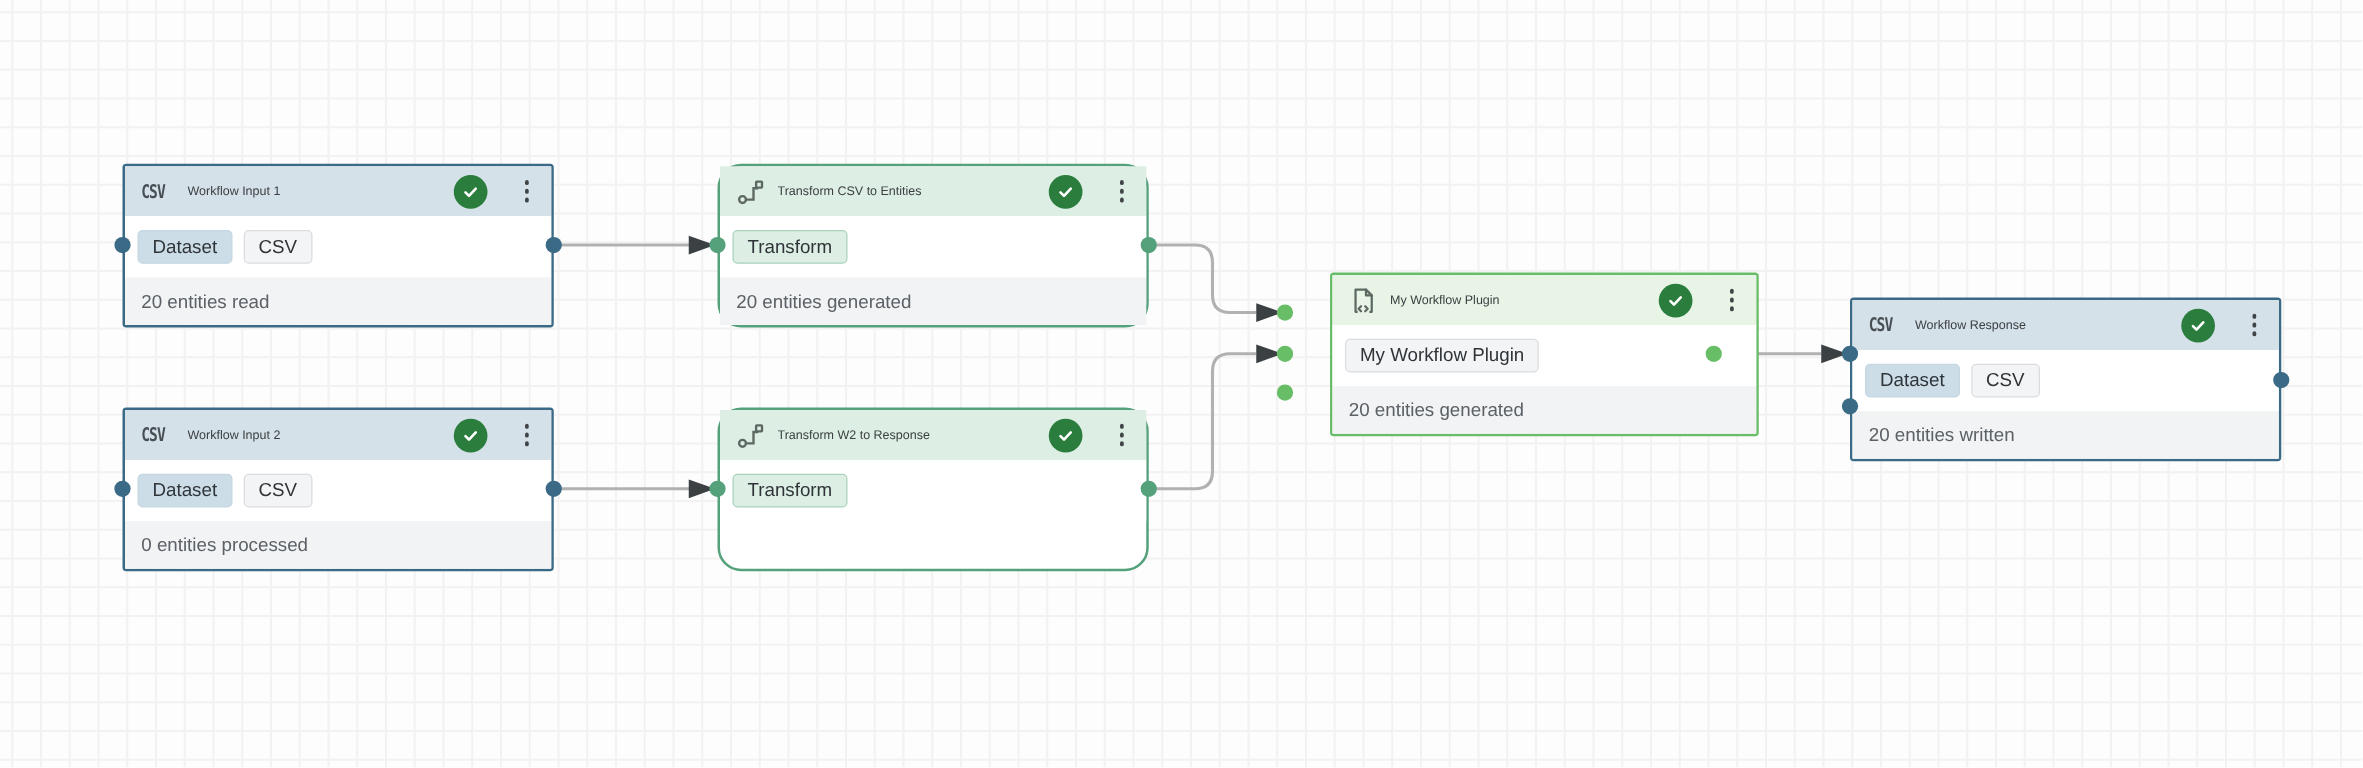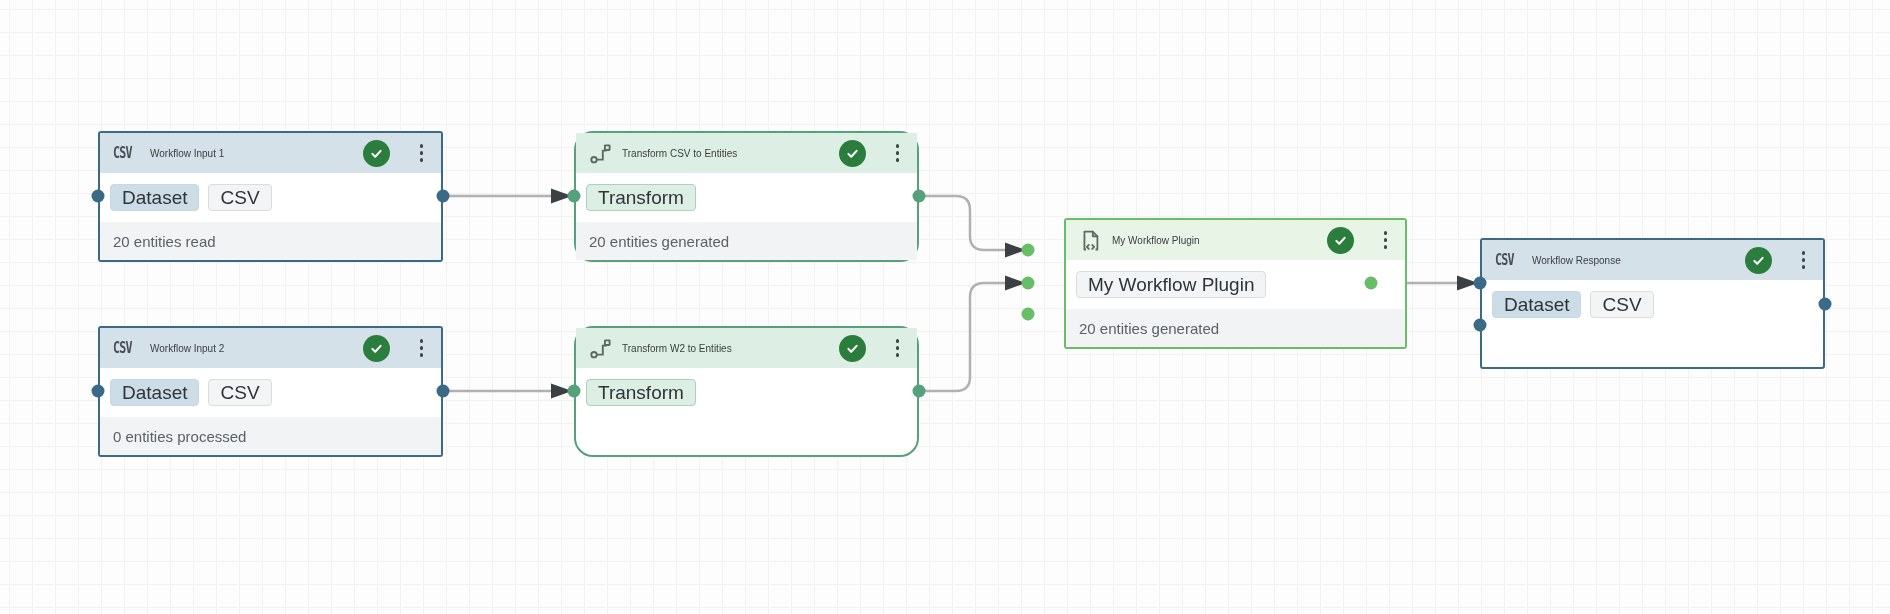--- a/index.html
+++ b/index.html
@@ -36,21 +36,21 @@
 
   .check-badge{
     margin-left:auto;flex:0 0 auto;width:27px;height:27px;border-radius:50%;
     background:#2b7d3e;display:flex;align-items:center;justify-content:center;
   }
   .kebab{flex:0 0 auto;margin-left:14px;margin-right:2px;display:flex;flex-direction:column;gap:3.5px;padding:5px 6px;cursor:pointer;}
   .kebab .dot{width:3.5px;height:3.5px;border-radius:50%;background:#3f4447;}
 
   .badge{
     height:27px;display:inline-flex;align-items:center;padding:0 11px;border-radius:4px;
-    font-size:19px;color:#2f3438;border:1px solid transparent;box-sizing:border-box;white-space:nowrap;
+    font-size:15px;color:#2f3438;border:1px solid transparent;box-sizing:border-box;white-space:nowrap;
   }
   .badge-dataset{background:#ccdde8;border-color:#c4d7e2;}
   .badge-neutral{background:#f3f4f5;border-color:#dadce0;}
   .badge-transform{background:#ddefe4;border-color:#a9d2bc;}
 
   .node.dataset{border-color:#3a6a85;}
   .node.dataset .node-header{background:#d5e1e8;}
   .node.transform{border-color:#55a17c;border-radius:19px;}
   .node.transform .node-header{background:#ddefe4;}
   .node.plugin{border-color:#69bd68;}
@@ -163,21 +163,21 @@
 
   <div class="node transform" id="node-transform-w2">
     <div class="node-header">
       <span class="node-icon">
         <svg width="23" height="23" viewBox="0 0 22 22" fill="none" stroke="#5d6862" stroke-width="1.8">
           <circle cx="4.8" cy="16.9" r="2.6"></circle>
           <path d="M7.8 16.9 H13.2 V8.2 H16.8"></path>
           <rect x="15.2" y="3.2" width="4.5" height="4.5" rx="0.5"></rect>
         </svg>
       </span>
-      <span class="node-title">Transform W2 to Entities</span>
+      <span class="node-title">Transform W2 to Response</span>
       <span class="check-badge">
         <svg width="15" height="15" viewBox="0 0 16 16">
             <path d="M3.6 8.4 L6.6 11.4 L12.4 5.2" stroke="#ffffff" stroke-width="2.2" fill="none" stroke-linecap="round" stroke-linejoin="round"></path>
           </svg>
       </span>
       <span class="kebab">
           <i class="dot"></i>
           <i class="dot"></i>
           <i class="dot"></i>
         </span>
@@ -228,20 +228,21 @@
       <span class="kebab">
           <i class="dot"></i>
           <i class="dot"></i>
           <i class="dot"></i>
         </span>
     </div>
     <div class="node-body">
       <span class="badge badge-dataset">Dataset</span>
       <span class="badge badge-neutral">CSV</span>
     </div>
+    <div class="node-footer">20 entities written</div>
   </div>
 
   <span class="port port-blue" style="left:98px;top:196px;"></span>
   <span class="port port-blue" style="left:443px;top:196px;"></span>
   <span class="port port-blue" style="left:98px;top:391px;"></span>
   <span class="port port-blue" style="left:443px;top:391px;"></span>
 
   <span class="port port-teal" style="left:574px;top:196px;"></span>
   <span class="port port-teal" style="left:919px;top:196px;"></span>
   <span class="port port-teal" style="left:574px;top:391px;"></span>

